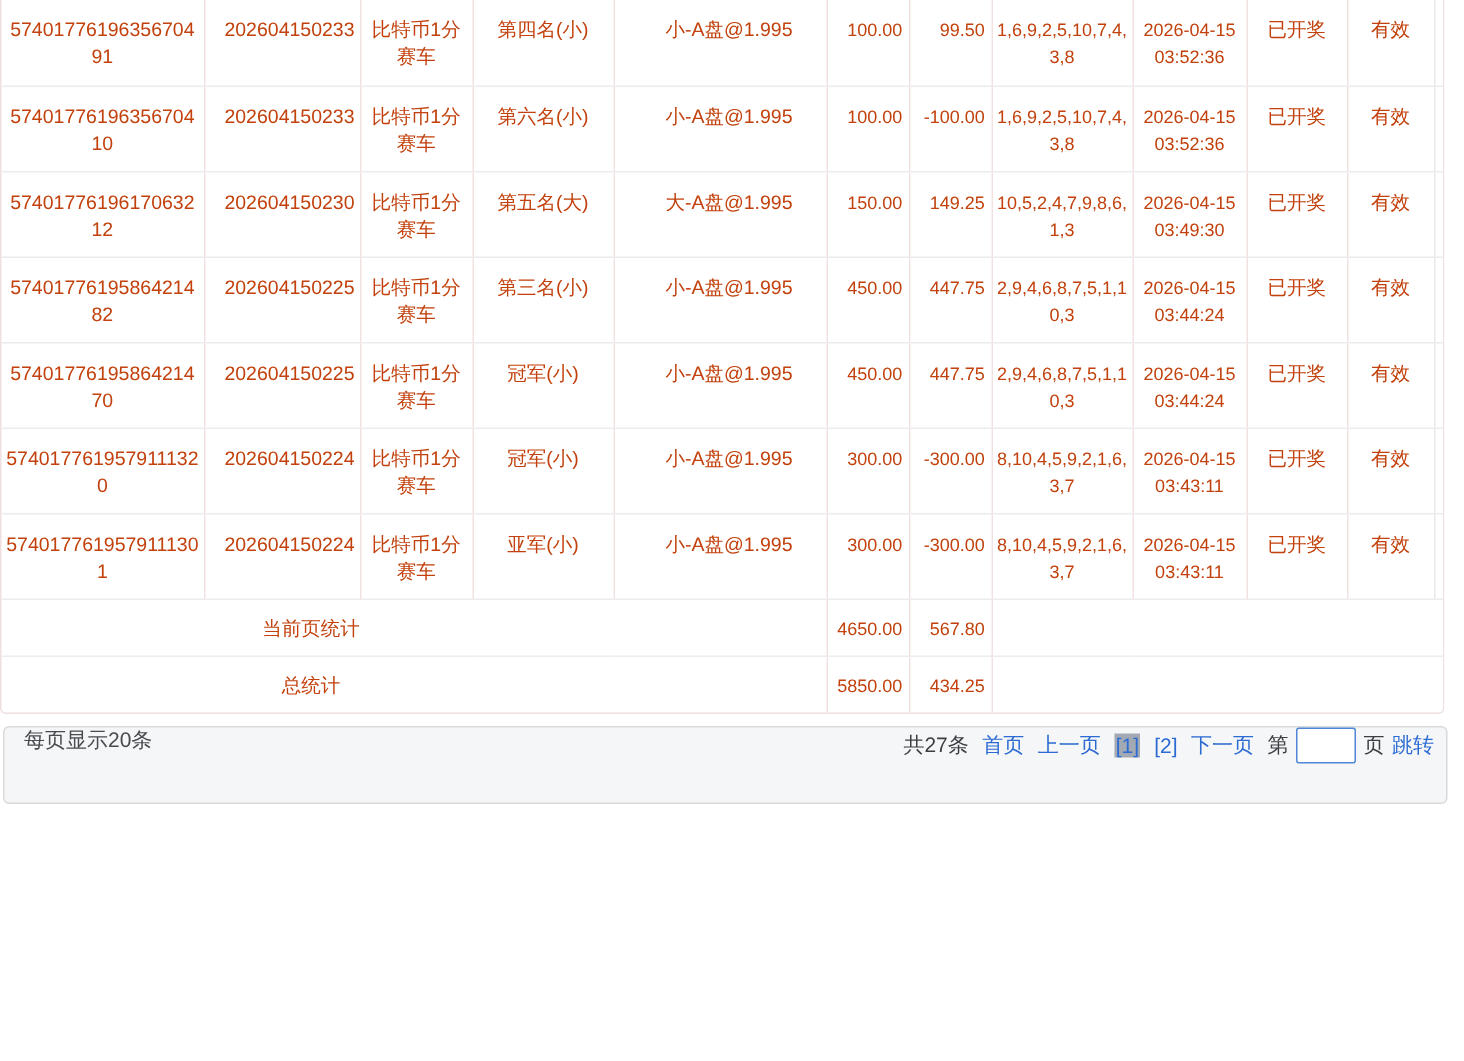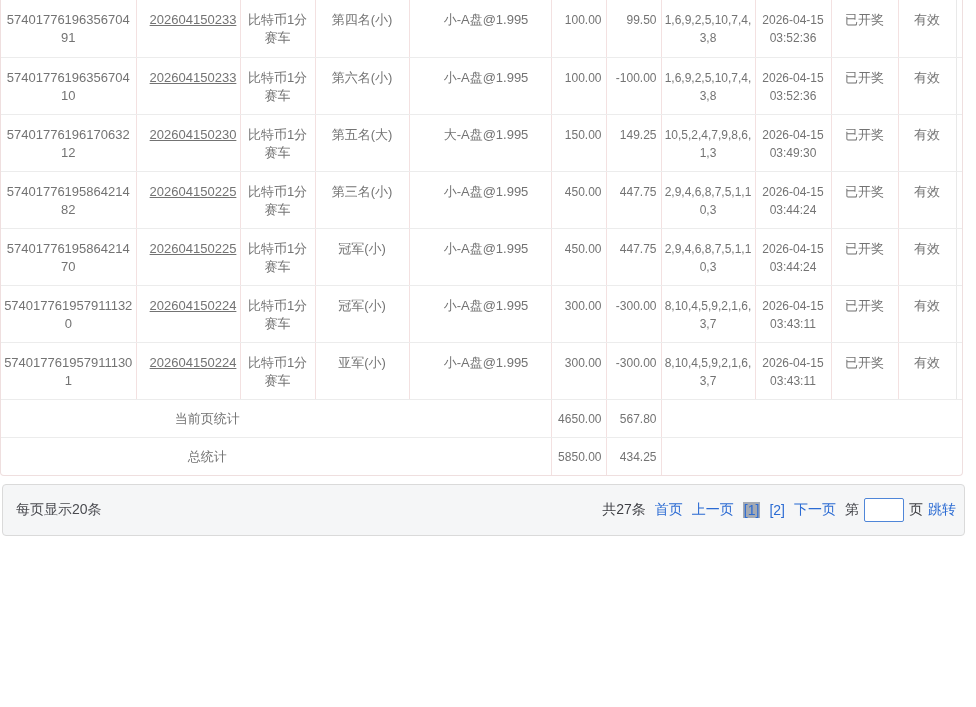--- a/index.html
+++ b/index.html
@@ -16,37 +16,37 @@
     border-radius:0 0 4px 4px;
     overflow:hidden;
     box-sizing:border-box;
     background:#fff;
   }
   table.records{
     width:100%;
     border-collapse:collapse;
     table-layout:fixed;
     font-size:13px;
-    color:#737373;
+    color:#c2410c;
   }
   td{
     vertical-align:top;
     text-align:center;
     padding:11px 3px 9px 3px;
     line-height:18px;
     border-right:1px solid #f3e1e1;
     border-bottom:1px solid #ececec;
     box-sizing:border-box;
     word-break:break-all;
     overflow:hidden;
   }
   td:last-child{border-right:none;}
   tr.data-row{height:57px;}
   .c-order {width:135px;}
-  .c-period{width:104px;padding-left:12px;padding-right:2px;text-decoration:underline;}
+  .c-period{width:104px;padding-left:12px;padding-right:2px;}
   .c-game  {width:75px;}
   .c-pos   {width:94px;}
   .c-play  {width:142px;padding-left:15px;}
   .c-amount{width:55px;}
   .c-winloss{width:55px;}
   .c-result{width:94px;font-size:12px;}
   .c-time  {width:76px;font-size:12px;padding-left:2px;padding-right:2px;}
   .c-status{width:67px;}
   .c-valid {width:58px;border-right-color:#e9e9e9;}
   .c-extra {width:8px;padding:0;}
@@ -69,21 +69,21 @@
   
   .footer-bar{
     width:963px;
     height:52px;
     margin:8px 0 0 2px;
     box-sizing:border-box;
     background:#f5f6f7;
     border:1px solid #dadada;
     border-radius:4px;
     display:flex;
-    align-items:center;
+    align-items:flex-start;
     justify-content:space-between;
     padding:0 8px 0 13px;
     font-size:14px;
     color:#4a4b50;
   }
   .pagination{
     display:flex;
     align-items:center;
     gap:9px;
     font-size:14px;

